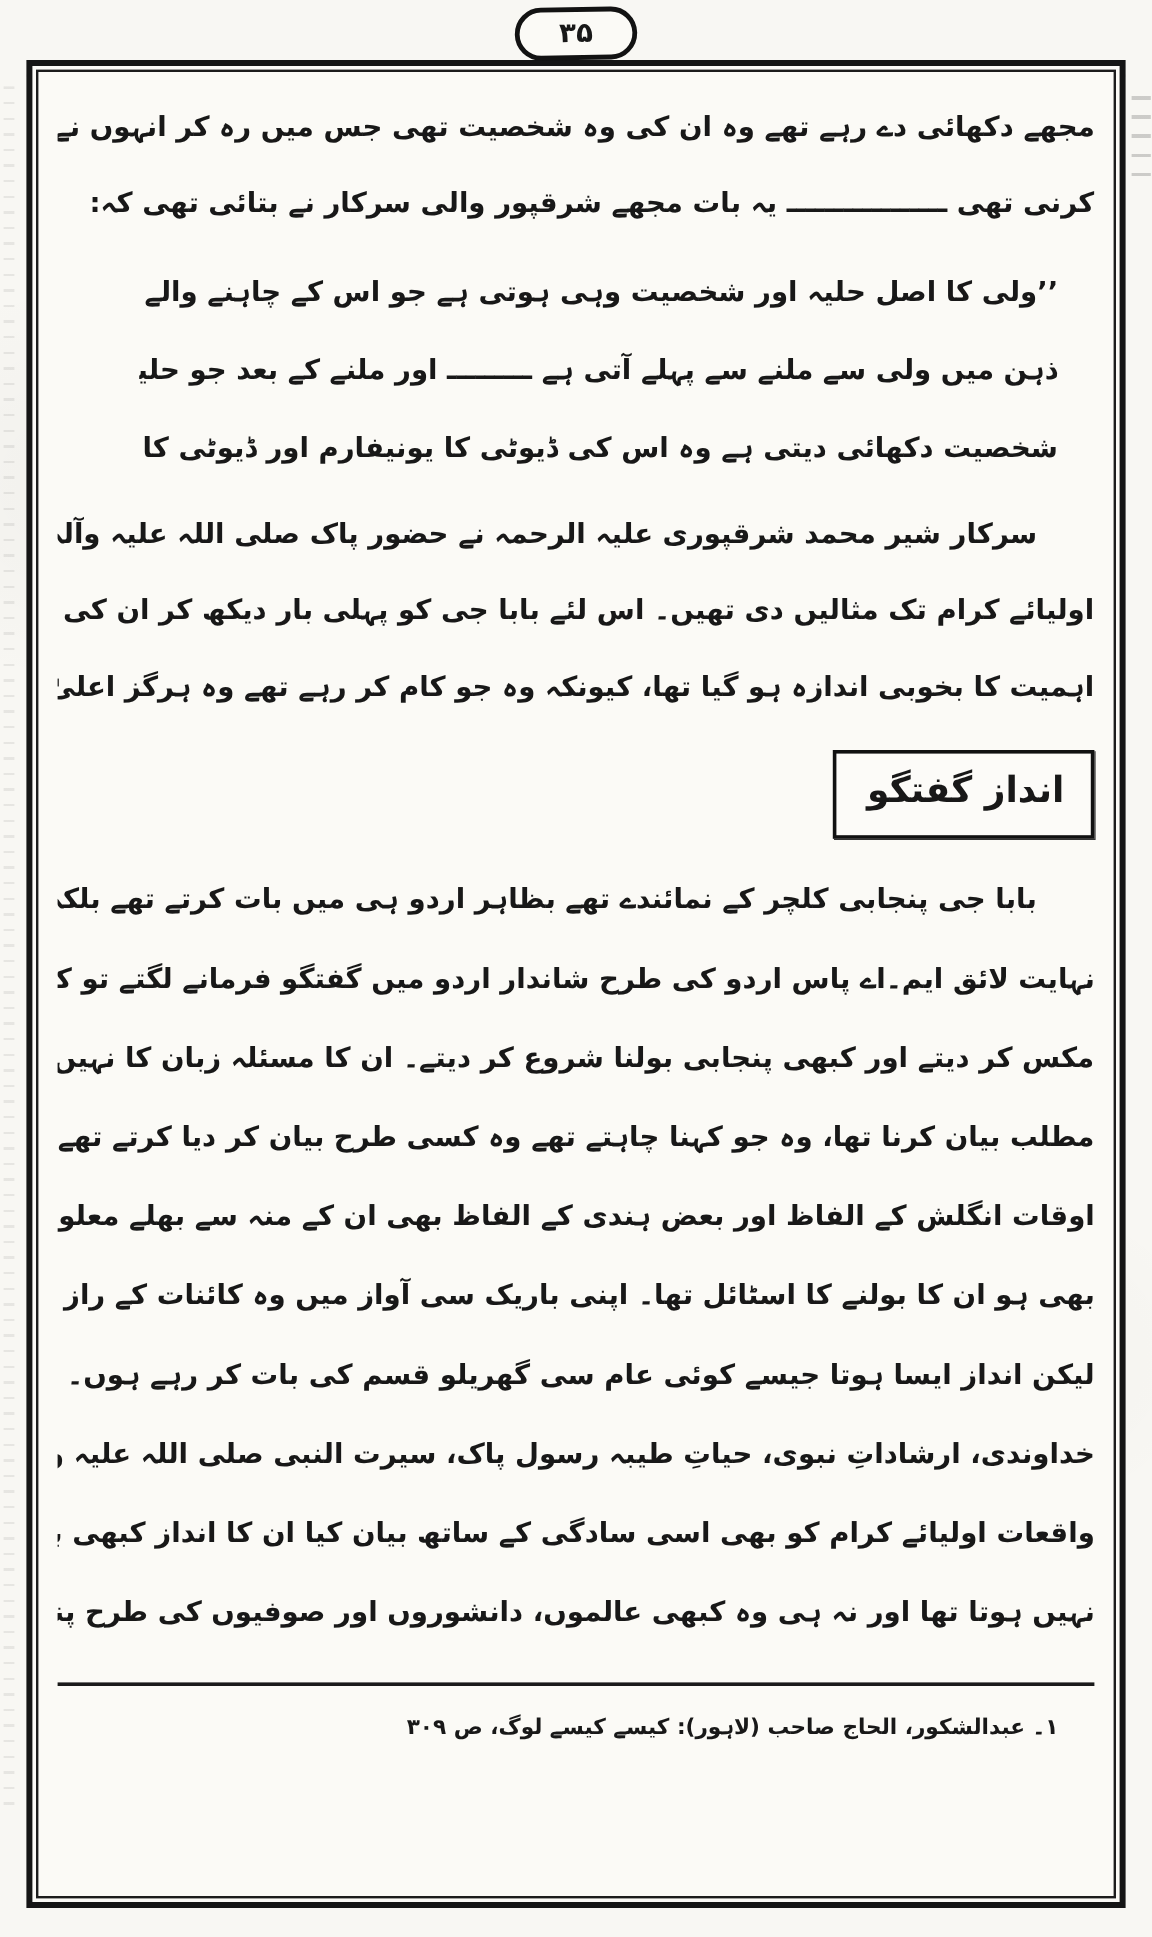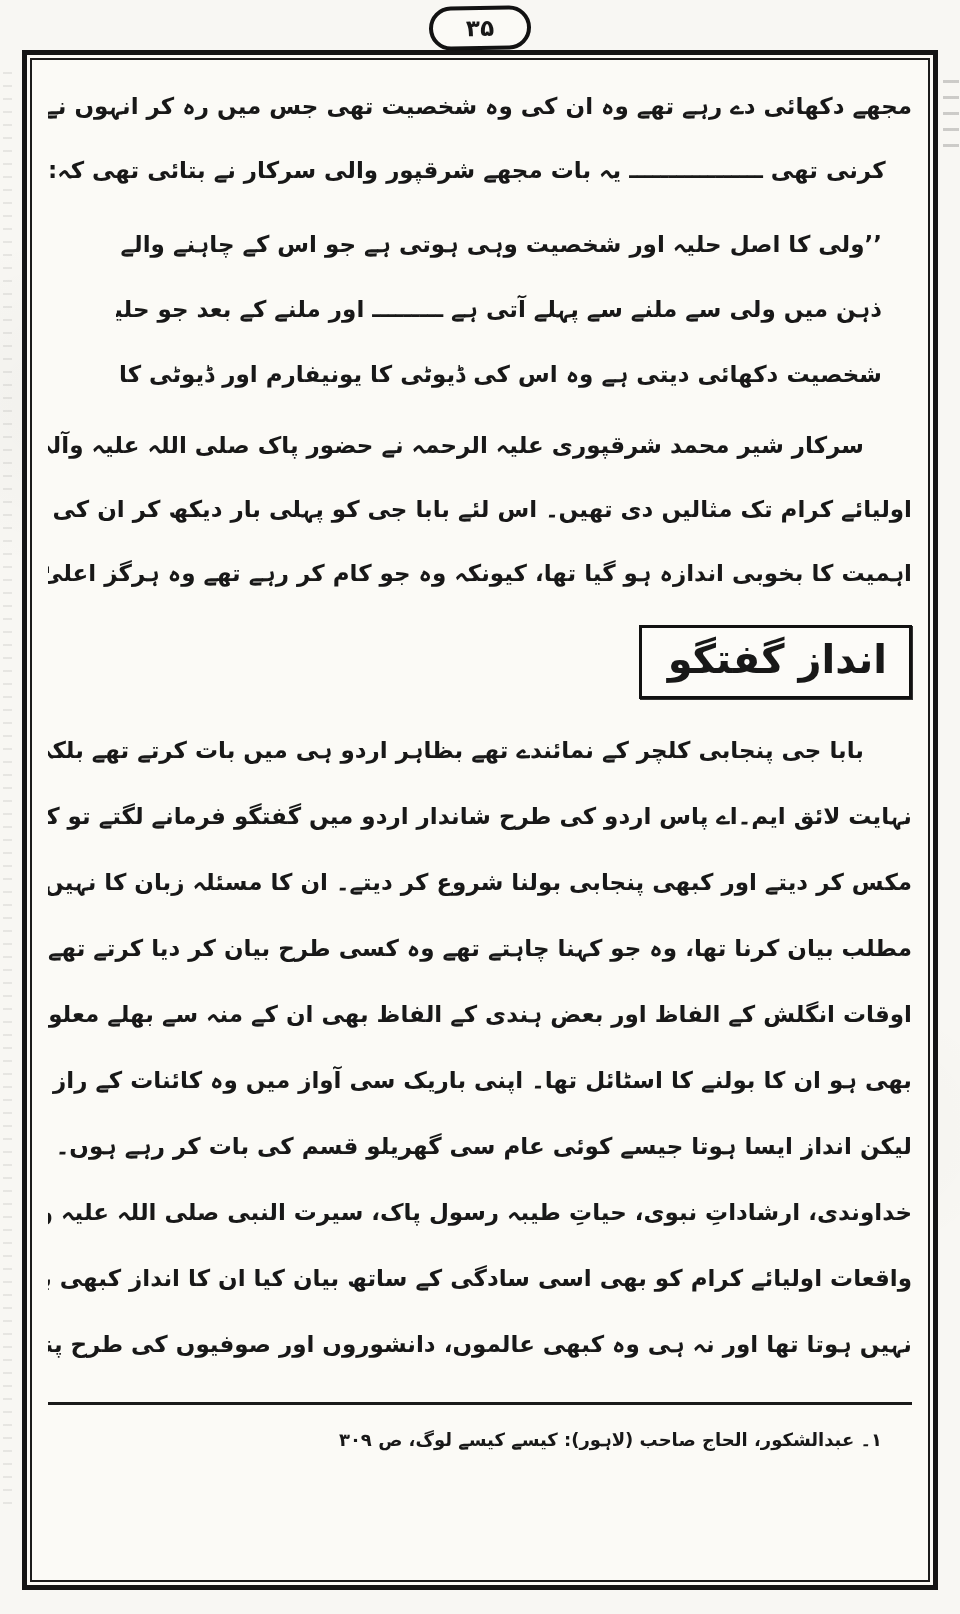--- a/index.html
+++ b/index.html
@@ -62,21 +62,21 @@
     unicode-bidi: embed;
   }
 
   .line {
     font-size: 23px;
     font-weight: bold;
     line-height: 64px;
     height: 64px;
     white-space: nowrap;
     overflow: hidden;
-    text-align: left;
+    text-align: right;
     letter-spacing: 0.2px;
   }
   .j { text-align: justify; text-align-last: justify; }
   .indent { padding-right: 48px; }
 
   .quote-block {
     margin: 10px 30px 0 68px;
   }
   .quote-block .line { line-height: 65px; height: 65px; }
 
@@ -84,21 +84,21 @@
 
   .heading-row {
     margin-top: 20px;
     height: 76px;
     text-align: right;
   }
   .heading-box {
     display: inline-block;
     border: 3px solid #111;
     padding: 4px 22px 10px 26px;
-    font-size: 40px;
+    font-size: 30px;
     font-weight: bold;
     line-height: 54px;
     background: #fcfbf8;
     box-shadow: 1px 1px 0 #333;
     margin-left: 14px;
   }
 
   .para3 { margin-top: 16px; }
   .para3 .line { line-height: 66px; height: 66px; }
 

